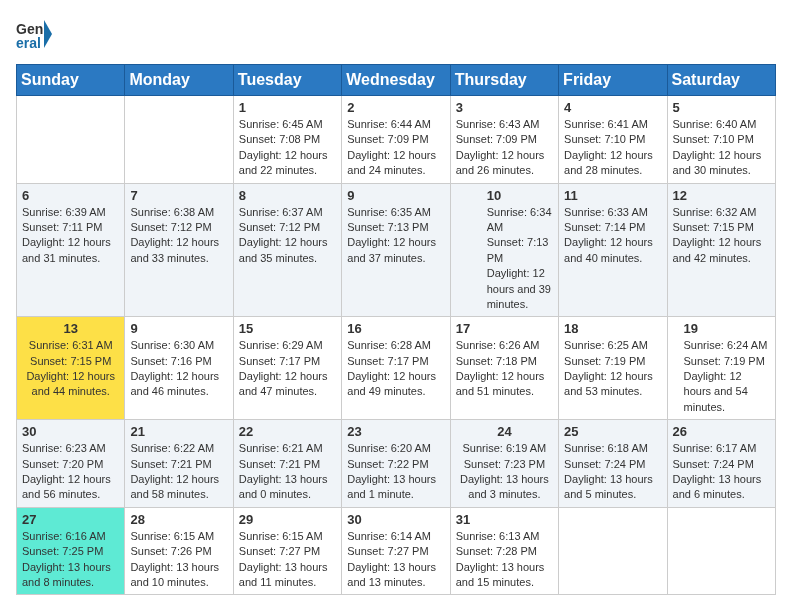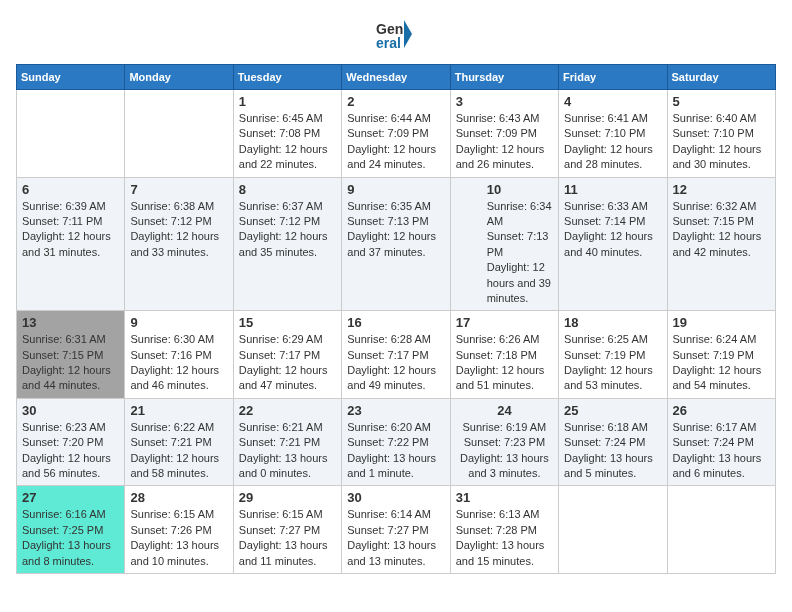--- a/index.html
+++ b/index.html
@@ -5,21 +5,21 @@
     * { box-sizing: border-box; margin: 0; padding: 0; }
     body {
       font-family: Arial, sans-serif;
       background: #fff;
       width: 792px;
       min-height: 612px;
       padding: 16px;
     }
     .header {
       display: flex;
-      justify-content: center;
+      justify-content: flex-start;
       align-items: flex-start;
       margin-bottom: 12px;
     }
     .logo {
       display: flex;
       align-items: center;
       gap: 4px;
     }
     .logo-icon {
       width: 36px;
@@ -38,21 +38,21 @@
     table {
       width: 100%;
       border-collapse: collapse;
       font-size: 11px;
     }
     thead th {
       background: #2b79c2;
       color: #fff;
       padding: 6px 4px;
       text-align: left;
-      font-size: 11px;
+      font-size: 16px;
       font-weight: bold;
       border: 1px solid #1a5a99;
     }
     td {
       border: 1px solid #ccc;
       vertical-align: top;
       padding: 4px 5px;
       width: 107px;
       min-height: 70px;
       color: #333;
@@ -154,21 +154,21 @@
         <td style="background: rgb(240, 244, 248);">
           <div class="day-number">11</div>
           <div class="day-info">Sunrise: 6:33 AM<br>Sunset: 7:14 PM<br>Daylight: 12 hours and 40 minutes.</div>
         </td>
         <td style="background: rgb(240, 244, 248);">
           <div class="day-number">12</div>
           <div class="day-info">Sunrise: 6:32 AM<br>Sunset: 7:15 PM<br>Daylight: 12 hours and 42 minutes.</div>
         </td>
       </tr>
       <tr>
-        <td style="background: #a3a3a3;">
+        <td style="background: #fde047; text-align: center;">
           <div class="day-number">13</div>
           <div class="day-info">Sunrise: 6:31 AM<br>Sunset: 7:15 PM<br>Daylight: 12 hours and 44 minutes.</div>
         </td>
         <td style="background: rgb(255, 255, 255);">
           <div class="day-number">9</div>
           <div class="day-info">Sunrise: 6:30 AM<br>Sunset: 7:16 PM<br>Daylight: 12 hours and 46 minutes.</div>
         </td>
         <td style="background: rgb(255, 255, 255);">
           <div class="day-number">15</div>
           <div class="day-info">Sunrise: 6:29 AM<br>Sunset: 7:17 PM<br>Daylight: 12 hours and 47 minutes.</div>
@@ -178,21 +178,21 @@
           <div class="day-info">Sunrise: 6:28 AM<br>Sunset: 7:17 PM<br>Daylight: 12 hours and 49 minutes.</div>
         </td>
         <td style="background: rgb(255, 255, 255);">
           <div class="day-number">17</div>
           <div class="day-info">Sunrise: 6:26 AM<br>Sunset: 7:18 PM<br>Daylight: 12 hours and 51 minutes.</div>
         </td>
         <td style="background: rgb(255, 255, 255);">
           <div class="day-number">18</div>
           <div class="day-info">Sunrise: 6:25 AM<br>Sunset: 7:19 PM<br>Daylight: 12 hours and 53 minutes.</div>
         </td>
-        <td style="background: rgb(255, 255, 255);">
+        <td style="background: rgb(255, 255, 255); padding-left: 16px;">
           <div class="day-number">19</div>
           <div class="day-info">Sunrise: 6:24 AM<br>Sunset: 7:19 PM<br>Daylight: 12 hours and 54 minutes.</div>
         </td>
       </tr>
       <tr>
         <td style="background: rgb(240, 244, 248);">
           <div class="day-number">30</div>
           <div class="day-info">Sunrise: 6:23 AM<br>Sunset: 7:20 PM<br>Daylight: 12 hours and 56 minutes.</div>
         </td>
         <td style="background: rgb(240, 244, 248);">

